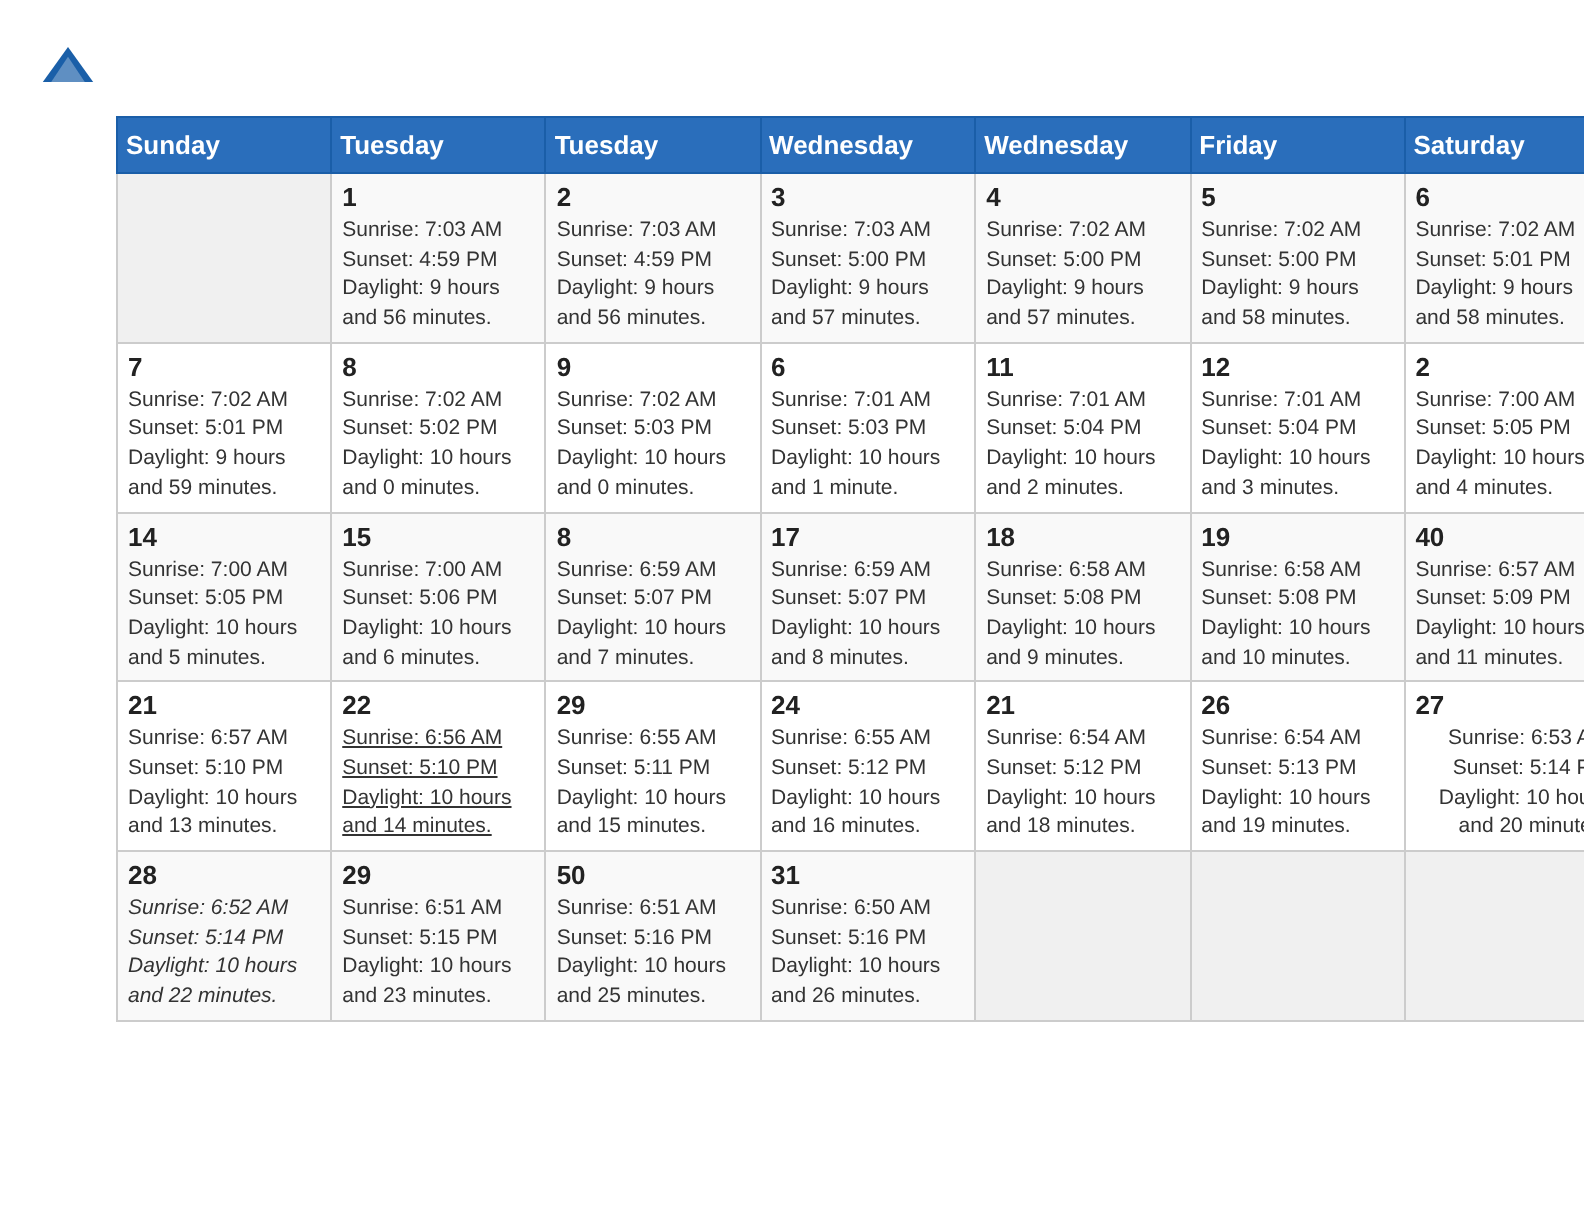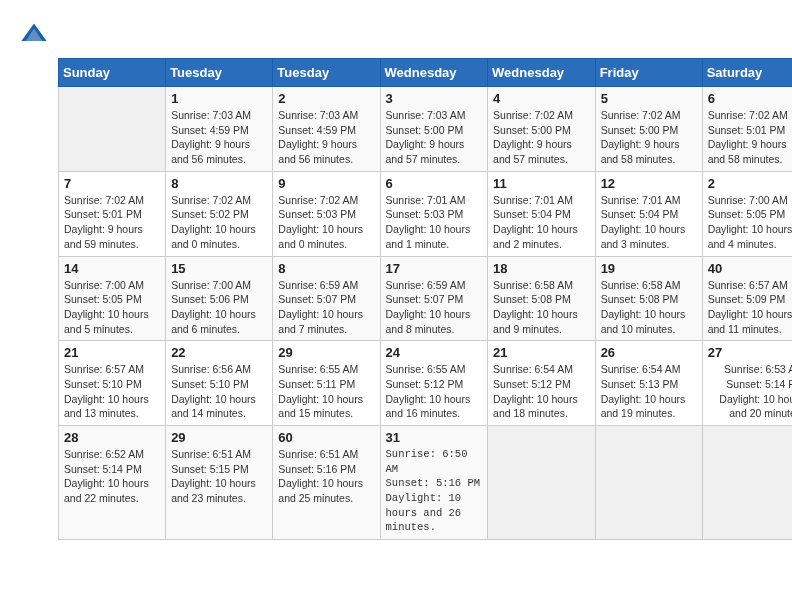--- a/index.html
+++ b/index.html
@@ -250,21 +250,21 @@
       </tr>
       <tr>
         <td>
           <span class="day-number">21</span>
           <div class="day-info" style="white-space: pre-line;">Sunrise: 6:57 AM
 Sunset: 5:10 PM
 Daylight: 10 hours and 13 minutes.</div>
         </td>
         <td>
           <span class="day-number">22</span>
-          <div class="day-info" style="white-space: pre-line;">Sunrise: 6:56 AM
+          <div class="day-info" style="white-space: pre-line; text-decoration: underline;">Sunrise: 6:56 AM
 Sunset: 5:10 PM
 Daylight: 10 hours and 14 minutes.</div>
         </td>
         <td>
           <span class="day-number">29</span>
           <div class="day-info" style="white-space: pre-line;">Sunrise: 6:55 AM
 Sunset: 5:11 PM
 Daylight: 10 hours and 15 minutes.</div>
         </td>
         <td>
@@ -288,39 +288,39 @@
         <td>
           <span class="day-number">27</span>
           <div class="day-info" style="white-space: pre-line; text-align: right;">Sunrise: 6:53 AM
 Sunset: 5:14 PM
 Daylight: 10 hours and 20 minutes.</div>
         </td>
       </tr>
       <tr>
         <td>
           <span class="day-number">28</span>
-          <div class="day-info" style="white-space: pre-line;">Sunrise: 6:52 AM
+          <div class="day-info" style="white-space: pre-line; font-style: italic;">Sunrise: 6:52 AM
 Sunset: 5:14 PM
 Daylight: 10 hours and 22 minutes.</div>
         </td>
         <td>
           <span class="day-number">29</span>
           <div class="day-info" style="white-space: pre-line;">Sunrise: 6:51 AM
 Sunset: 5:15 PM
 Daylight: 10 hours and 23 minutes.</div>
         </td>
         <td>
-          <span class="day-number">60</span>
+          <span class="day-number">50</span>
           <div class="day-info" style="white-space: pre-line;">Sunrise: 6:51 AM
 Sunset: 5:16 PM
 Daylight: 10 hours and 25 minutes.</div>
         </td>
         <td>
           <span class="day-number">31</span>
-          <div class="day-info" style="white-space: pre-line; font-family: Liberation Mono, monospace;">Sunrise: 6:50 AM
+          <div class="day-info" style="white-space: pre-line;">Sunrise: 6:50 AM
 Sunset: 5:16 PM
 Daylight: 10 hours and 26 minutes.</div>
         </td>
         <td class="empty-cell"></td>
         <td class="empty-cell"></td>
         <td class="empty-cell"></td>
       </tr>
     </tbody>
 </table>
 

